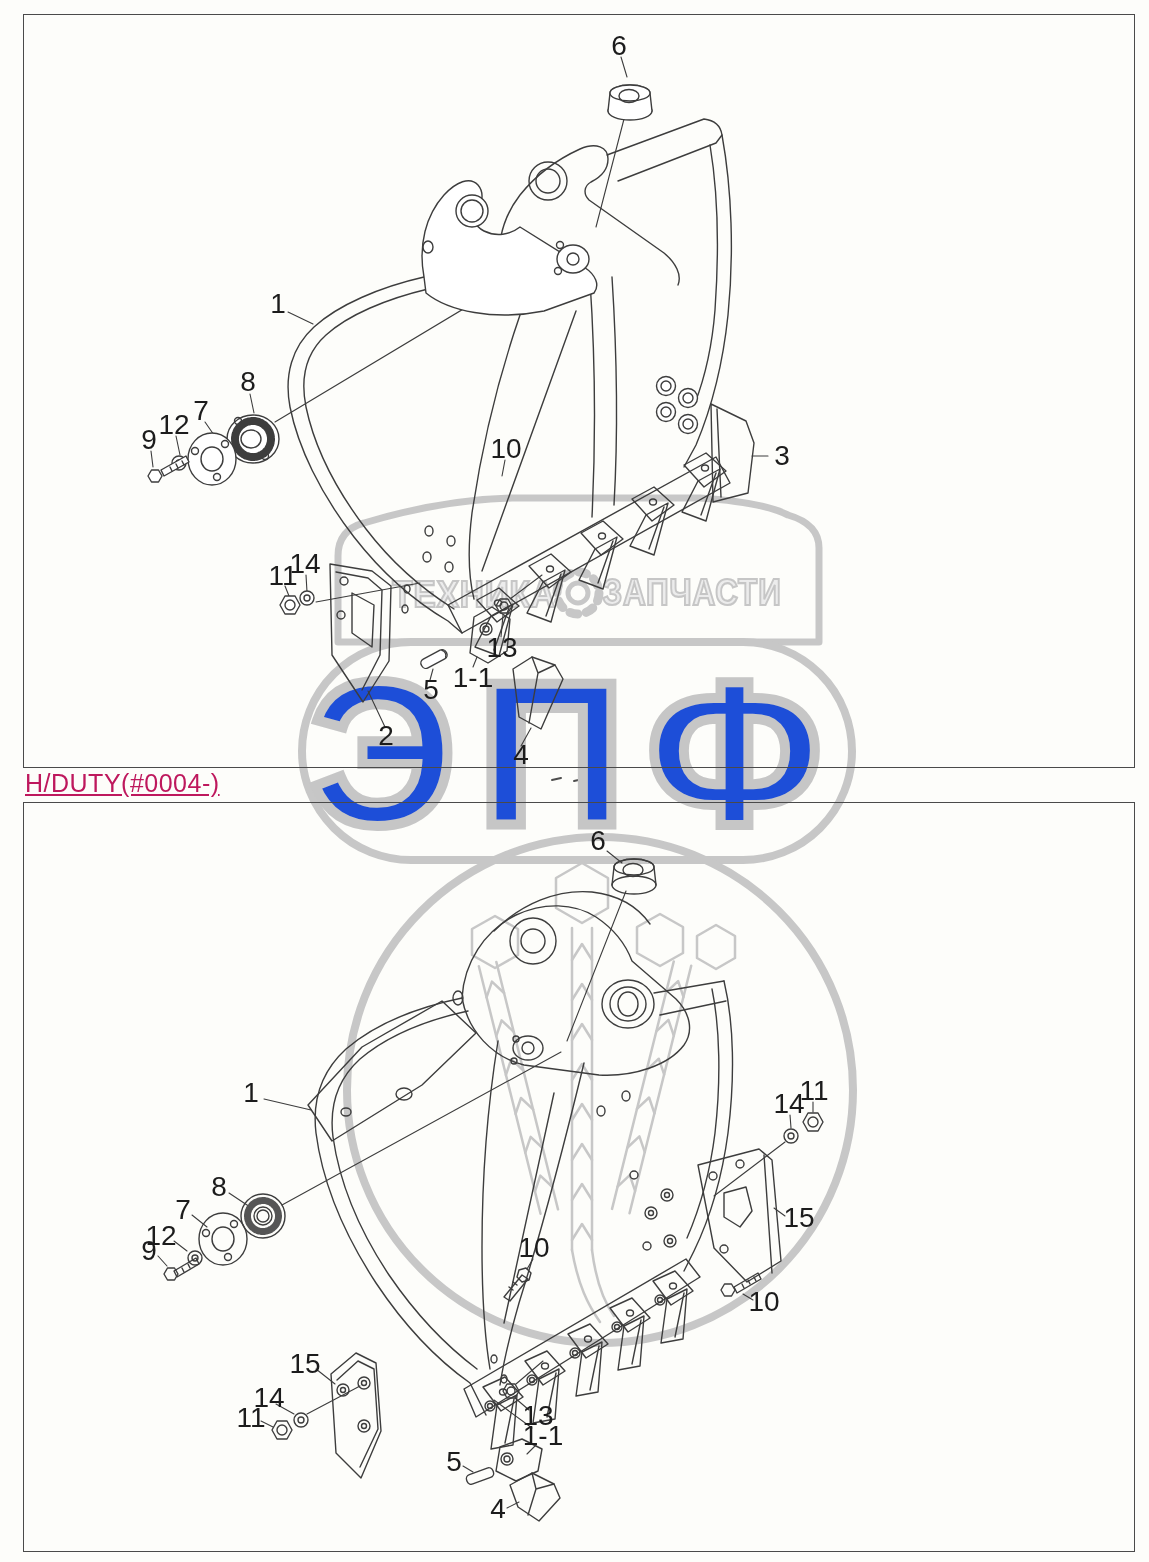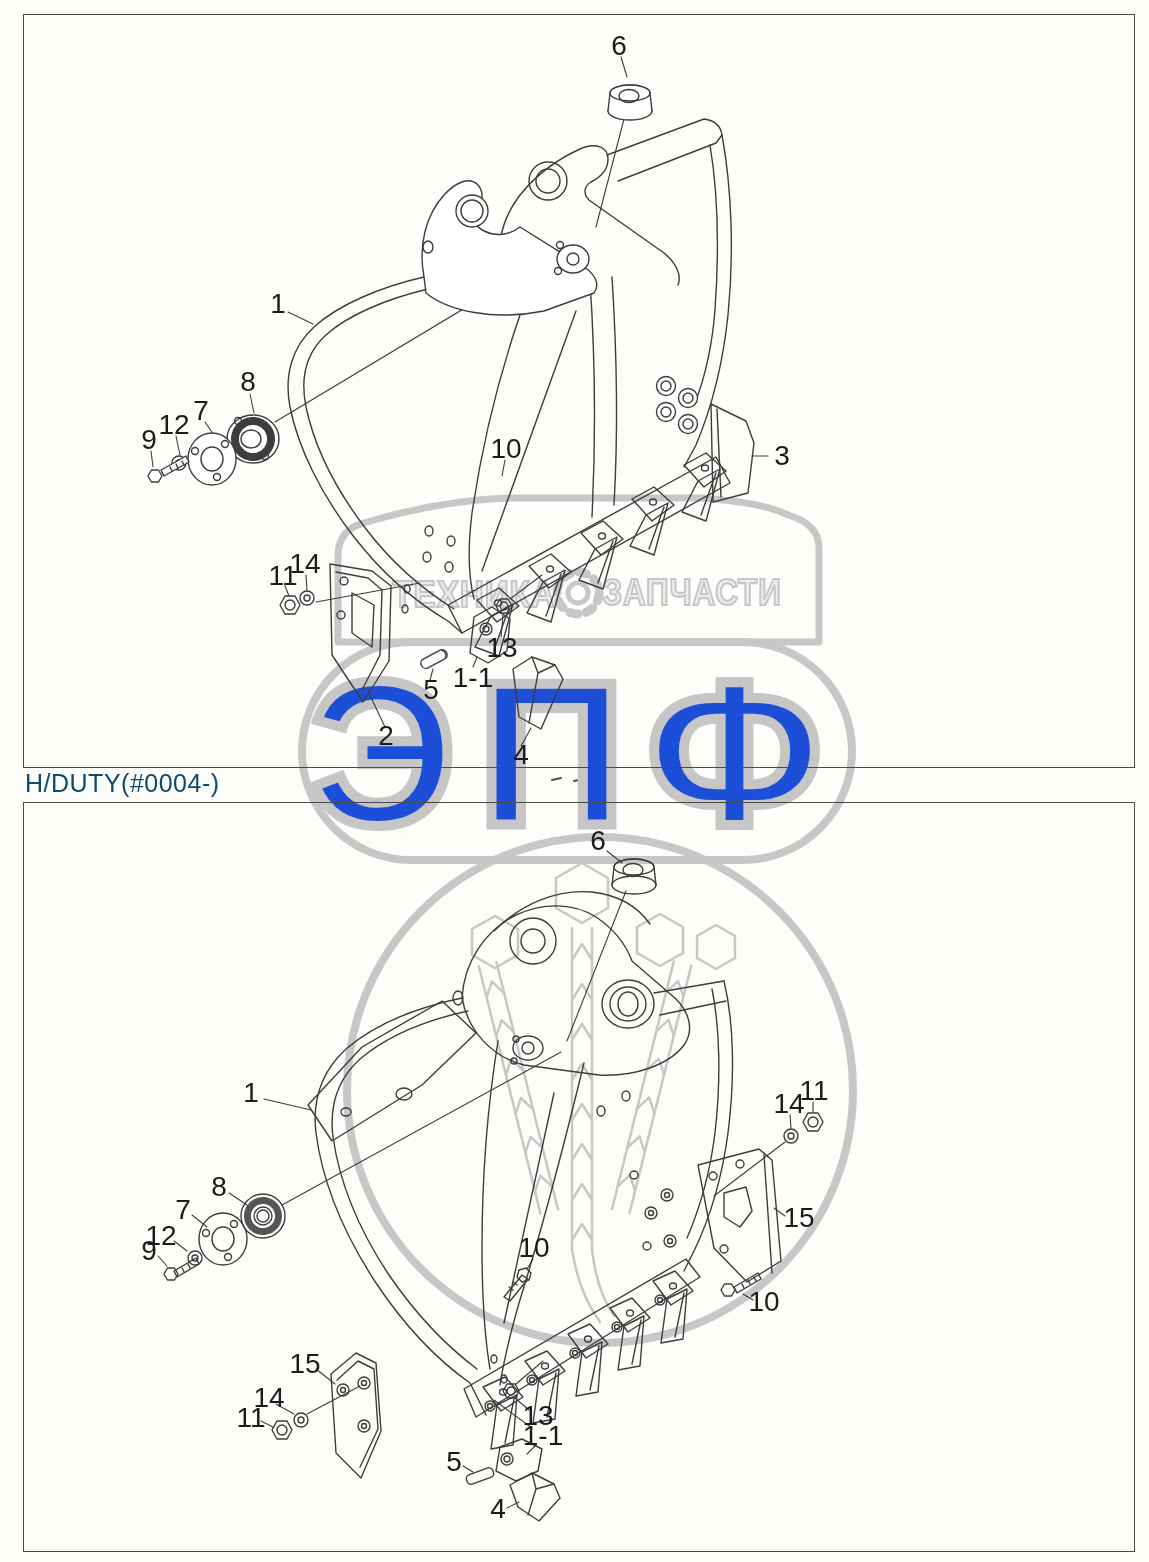--- a/index.html
+++ b/index.html
@@ -11,21 +11,21 @@
   
   .wm-layer{position:absolute;left:0;top:0;z-index:1;}
   .panel{
     position:absolute;z-index:2;border:1.6px solid #4a4a4a;background:transparent;
   }
   .p1{left:23px;top:14px;width:1110px;height:752px;}
   .p2{left:23px;top:802px;width:1110px;height:748px;}
   .panel svg.art{position:absolute;left:0;top:0;width:100%;height:100%;overflow:visible;}
   .caption{
     position:absolute;left:25px;top:769px;z-index:3;
-    font-size:25px;color:#0c4a6e;letter-spacing:0.5px;white-space:nowrap;
+    font-size:25px;color:#be185d;letter-spacing:0.5px;white-space:nowrap;text-decoration:underline;
   }
   
   .co{
     position:absolute;z-index:3;transform:translate(-50%,-50%);
     font-size:28px;color:#1c1c1c;white-space:nowrap;line-height:1;
   }
   
   .wm-text{
     position:absolute;z-index:1;transform:translate(-50%,-50%);
     font-weight:bold;color:#ececec;-webkit-text-stroke:2.2px #c6c6c6;

